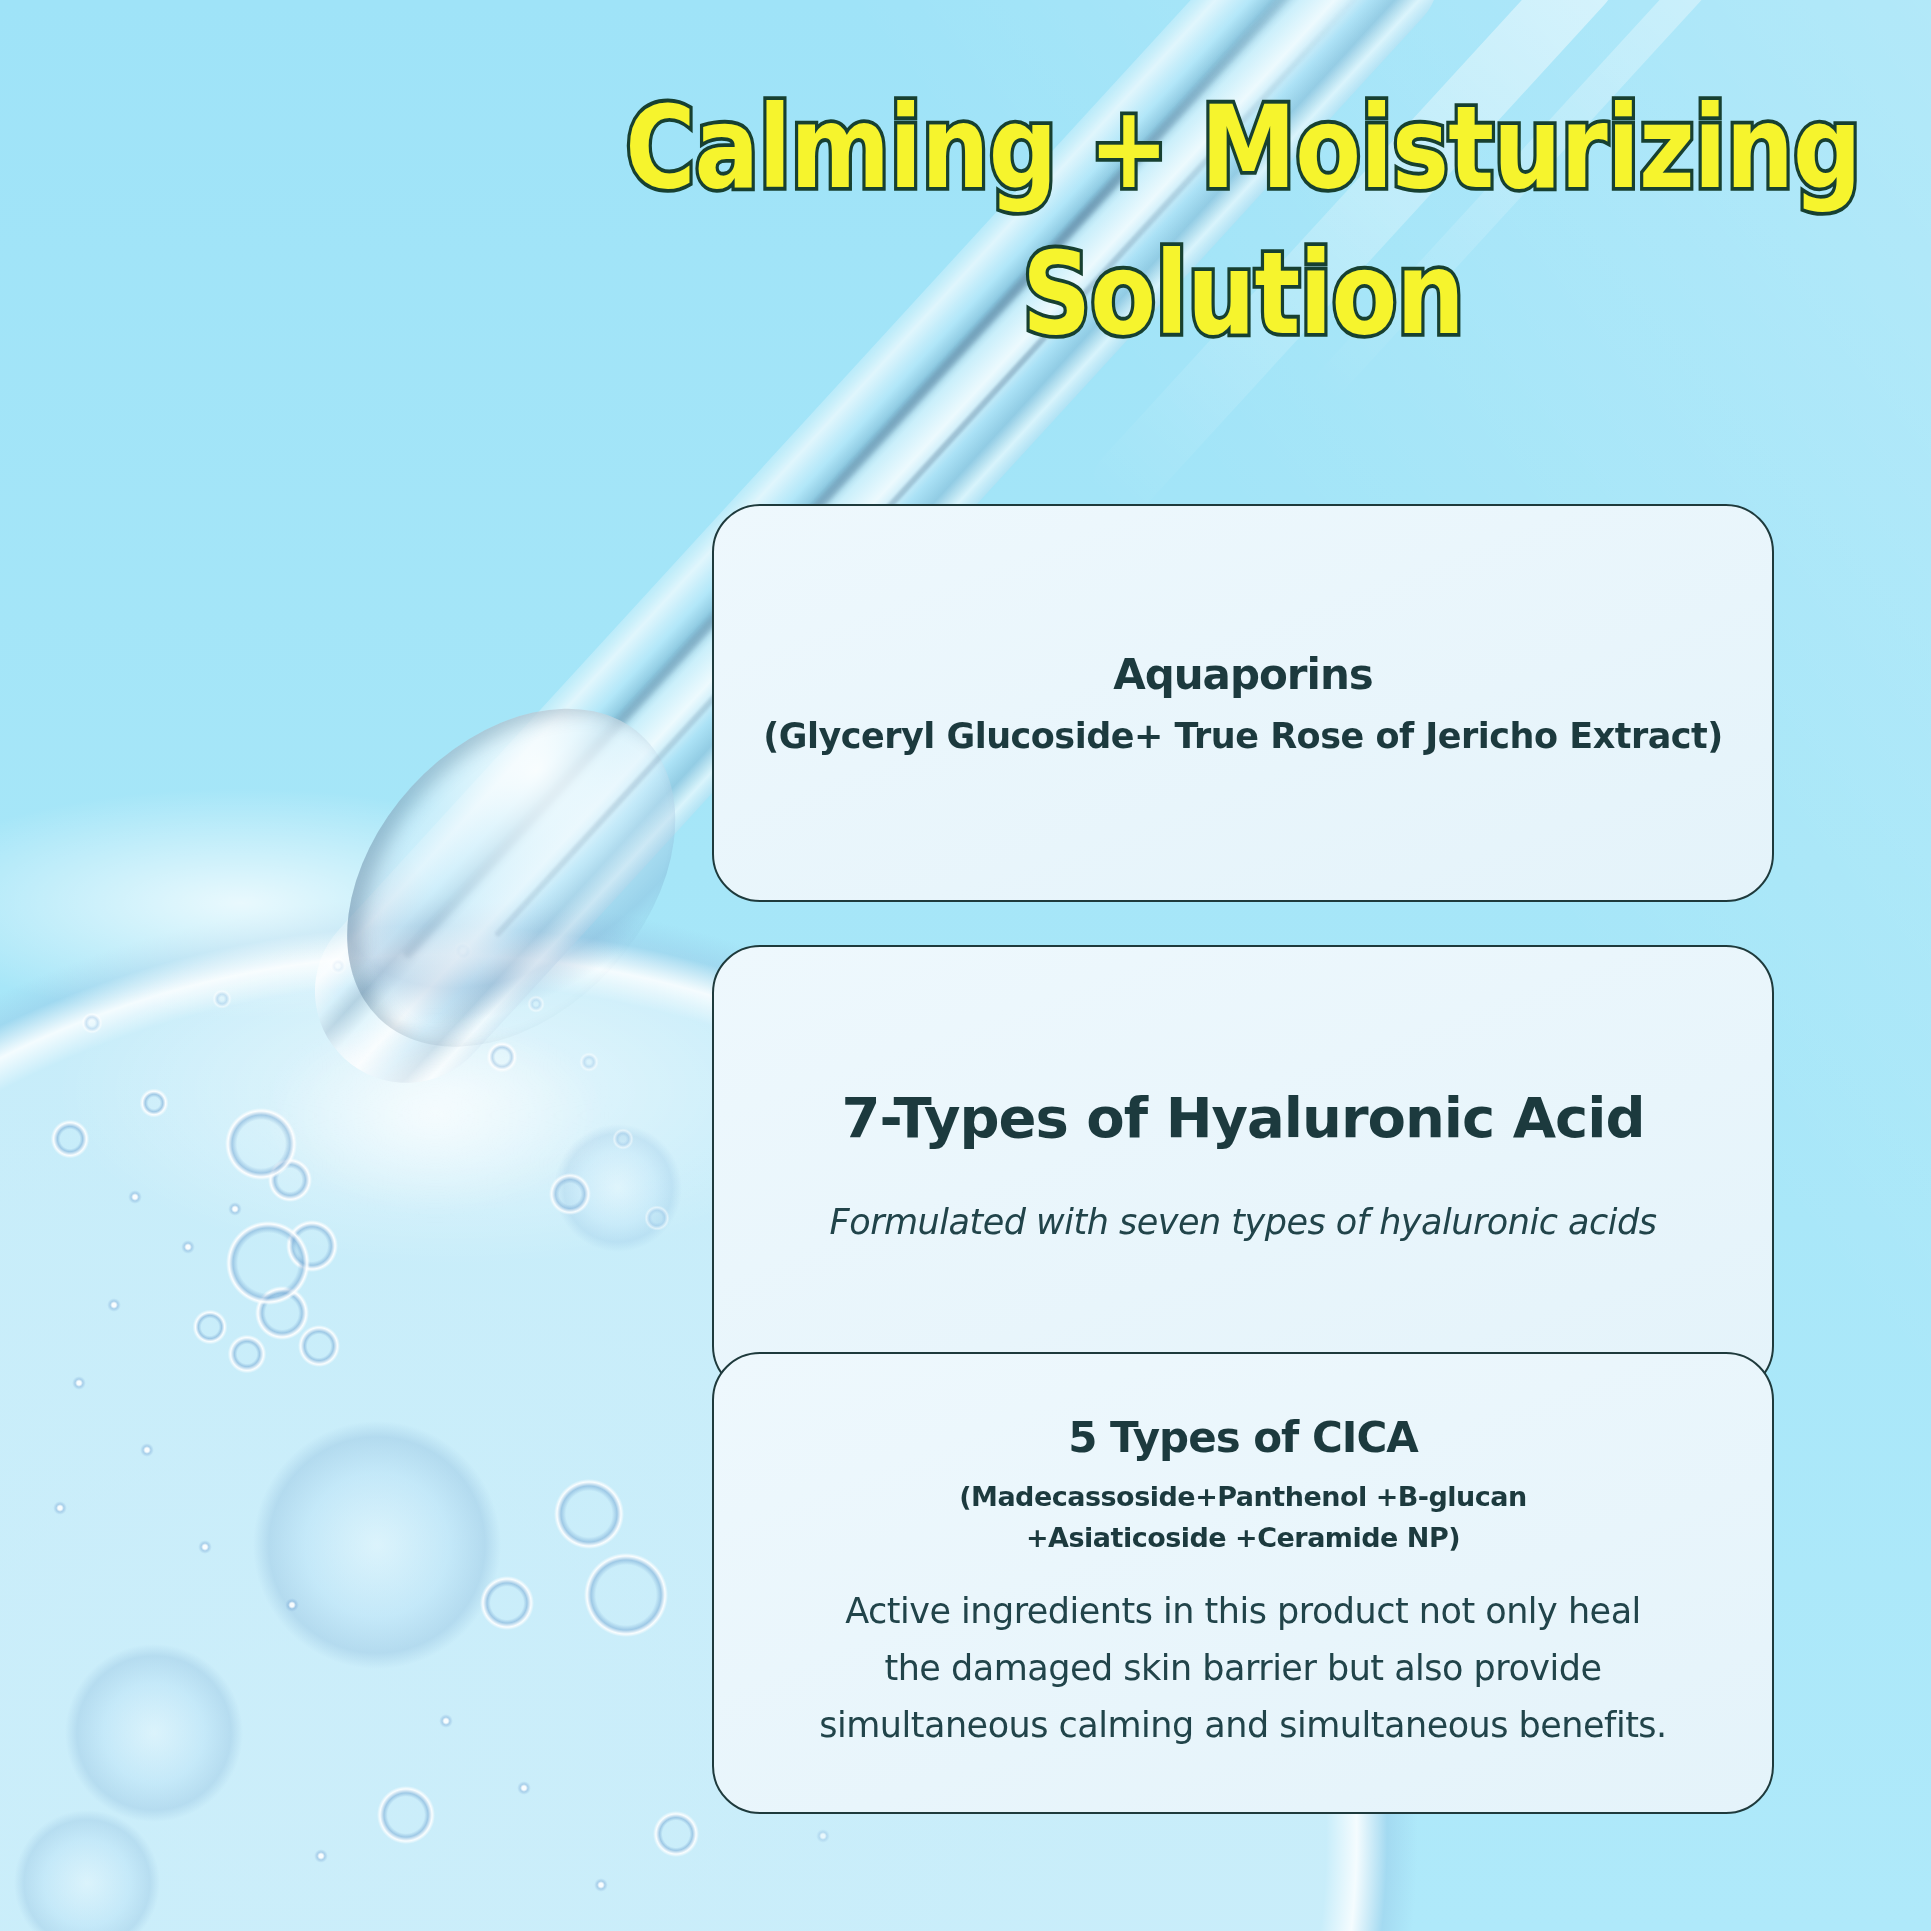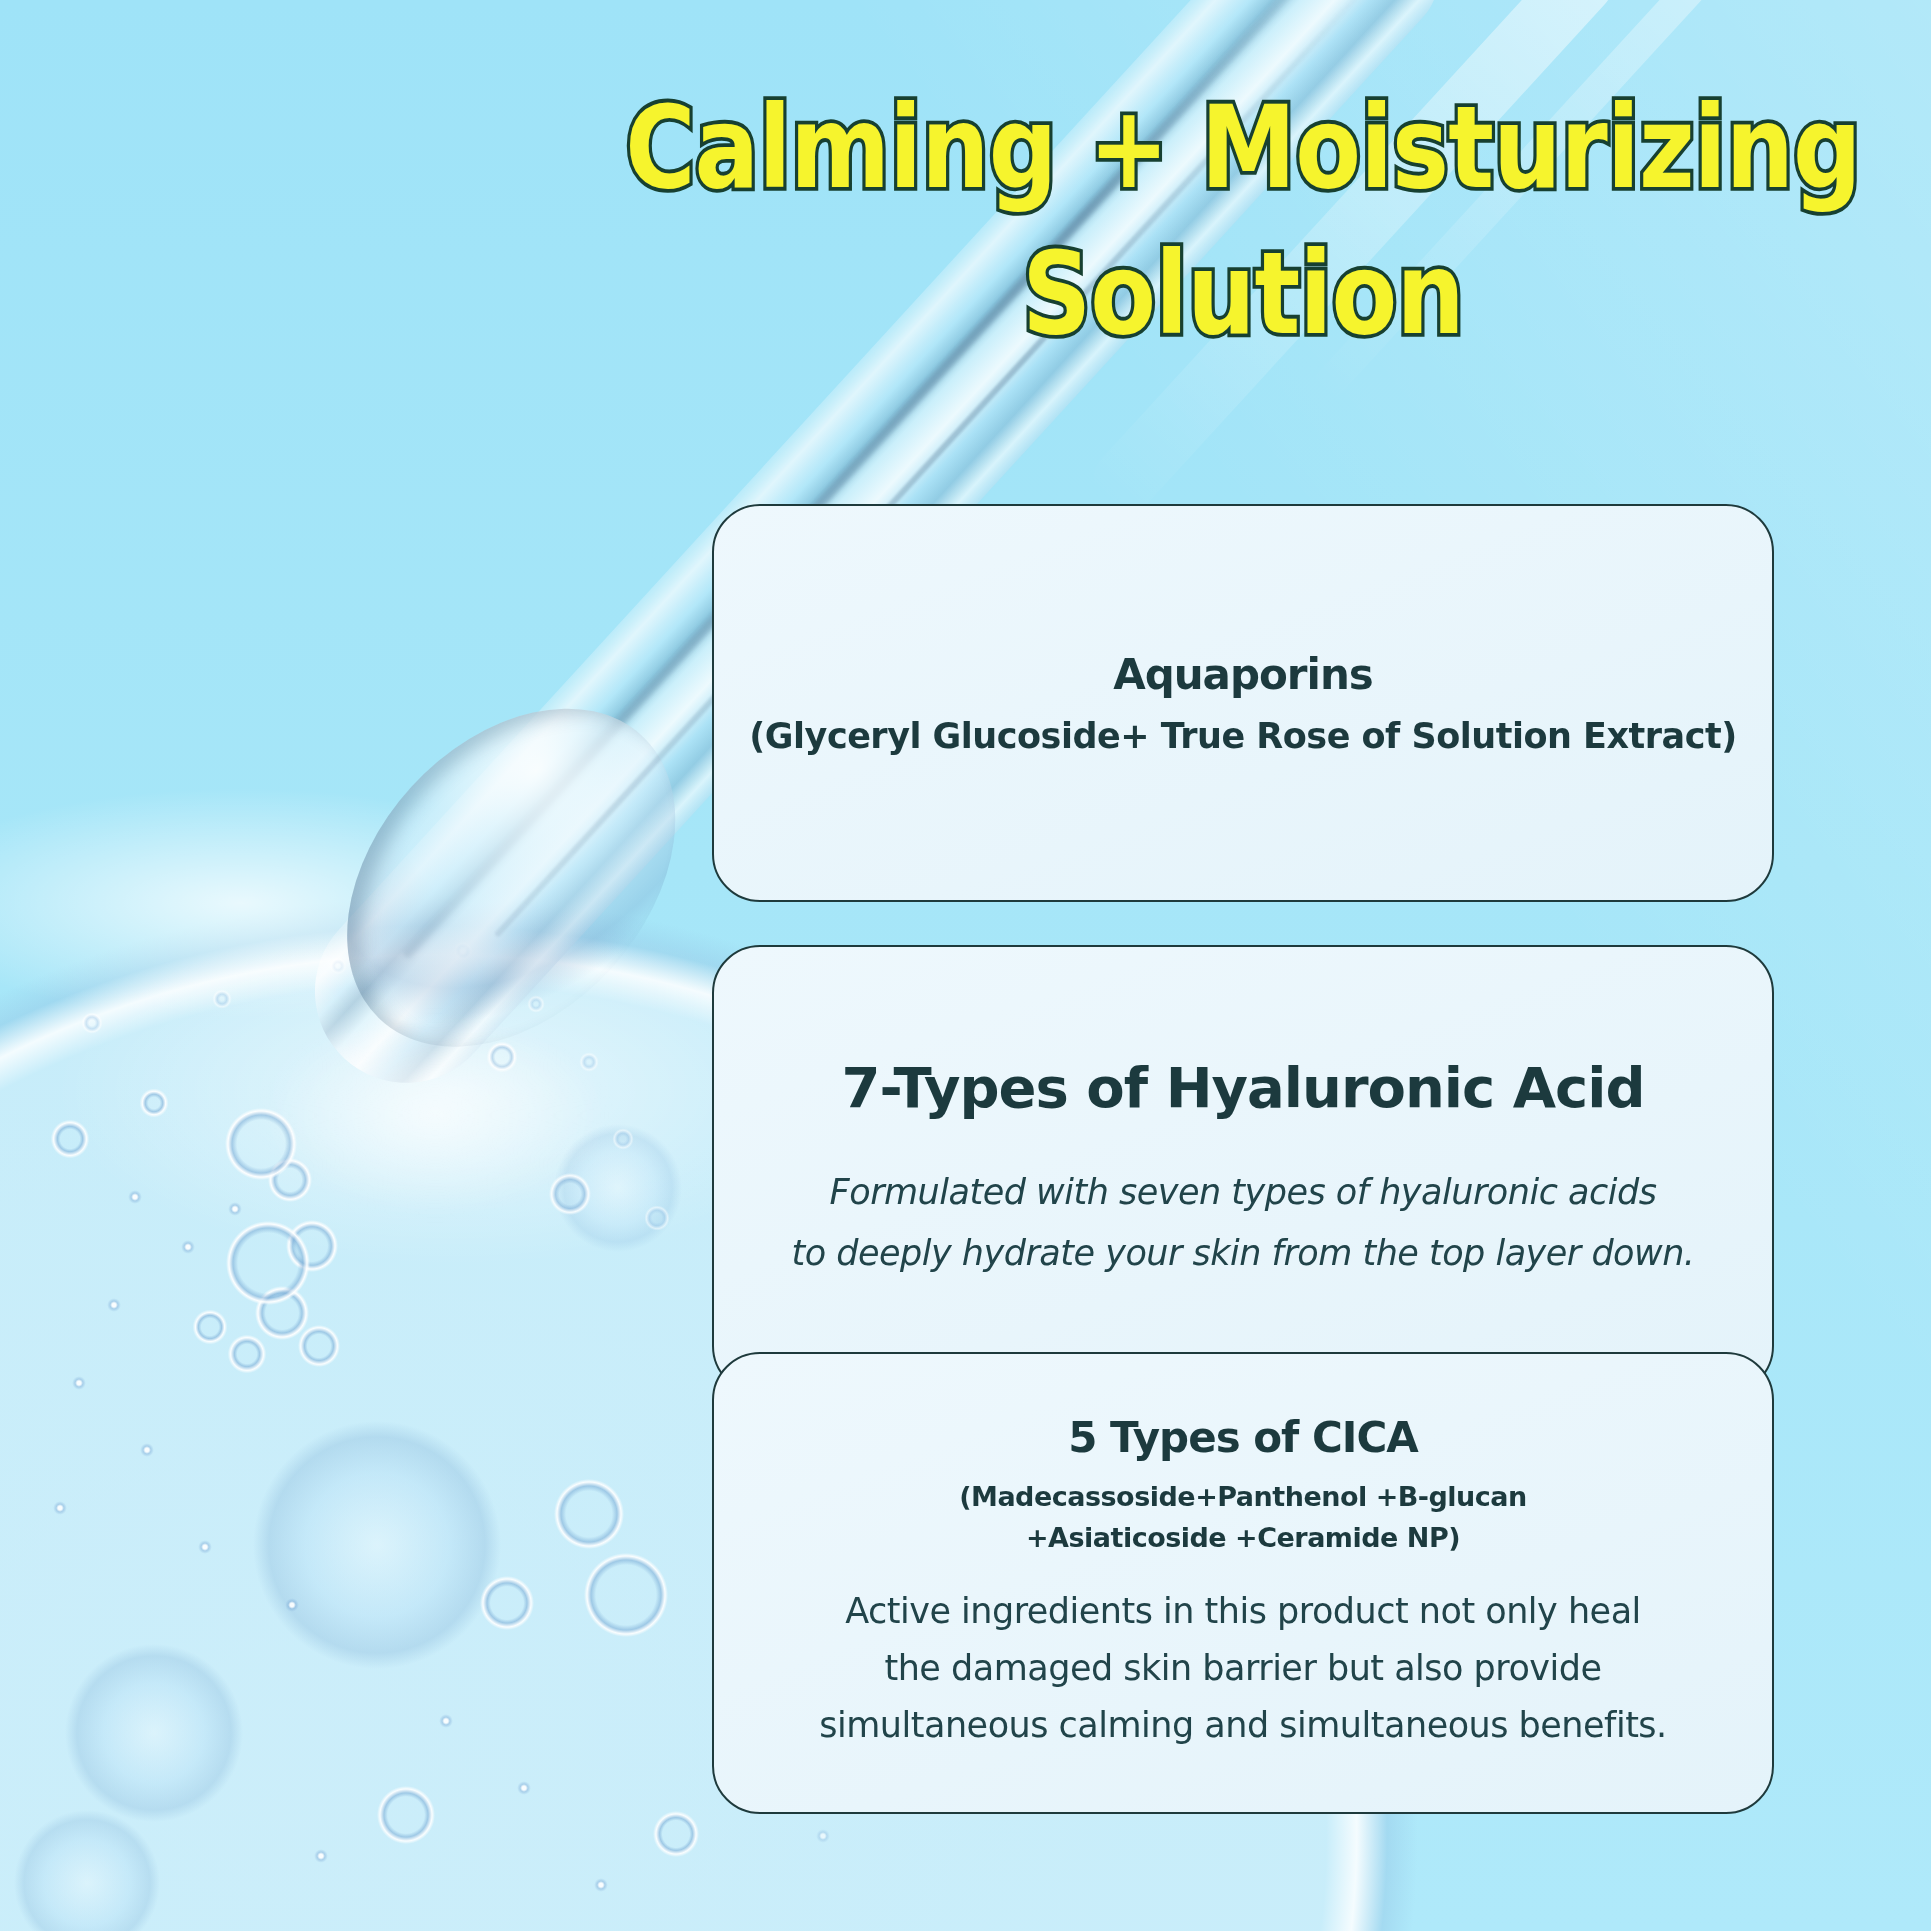--- a/index.html
+++ b/index.html
@@ -146,28 +146,27 @@
   <div class="tip-glow"></div>
 </div>
 
 <h1 class="title">
   <span>Calming + Moisturizing</span>
   <span>Solution</span>
 </h1>
 
 <section class="card c1">
   <h2>Aquaporins</h2>
-  <p class="sub">(Glyceryl Glucoside+ True Rose of Solution Extract)</p>
+  <p class="sub">(Glyceryl Glucoside+ True Rose of Jericho Extract)</p>
 </section>
 
 <section class="card c2">
   <h2>7-Types of Hyaluronic Acid</h2>
   <p class="body">
     <span>Formulated with seven types of hyaluronic acids</span>
-    <span>to deeply hydrate your skin from the top layer down.</span>
   </p>
 </section>
 
 <section class="card c3">
   <h2>5 Types of CICA</h2>
   <p class="sub3">
     <span>(Madecassoside+Panthenol +B-glucan</span>
     <span>+Asiaticoside +Ceramide NP)</span>
   </p>
   <p class="body">

